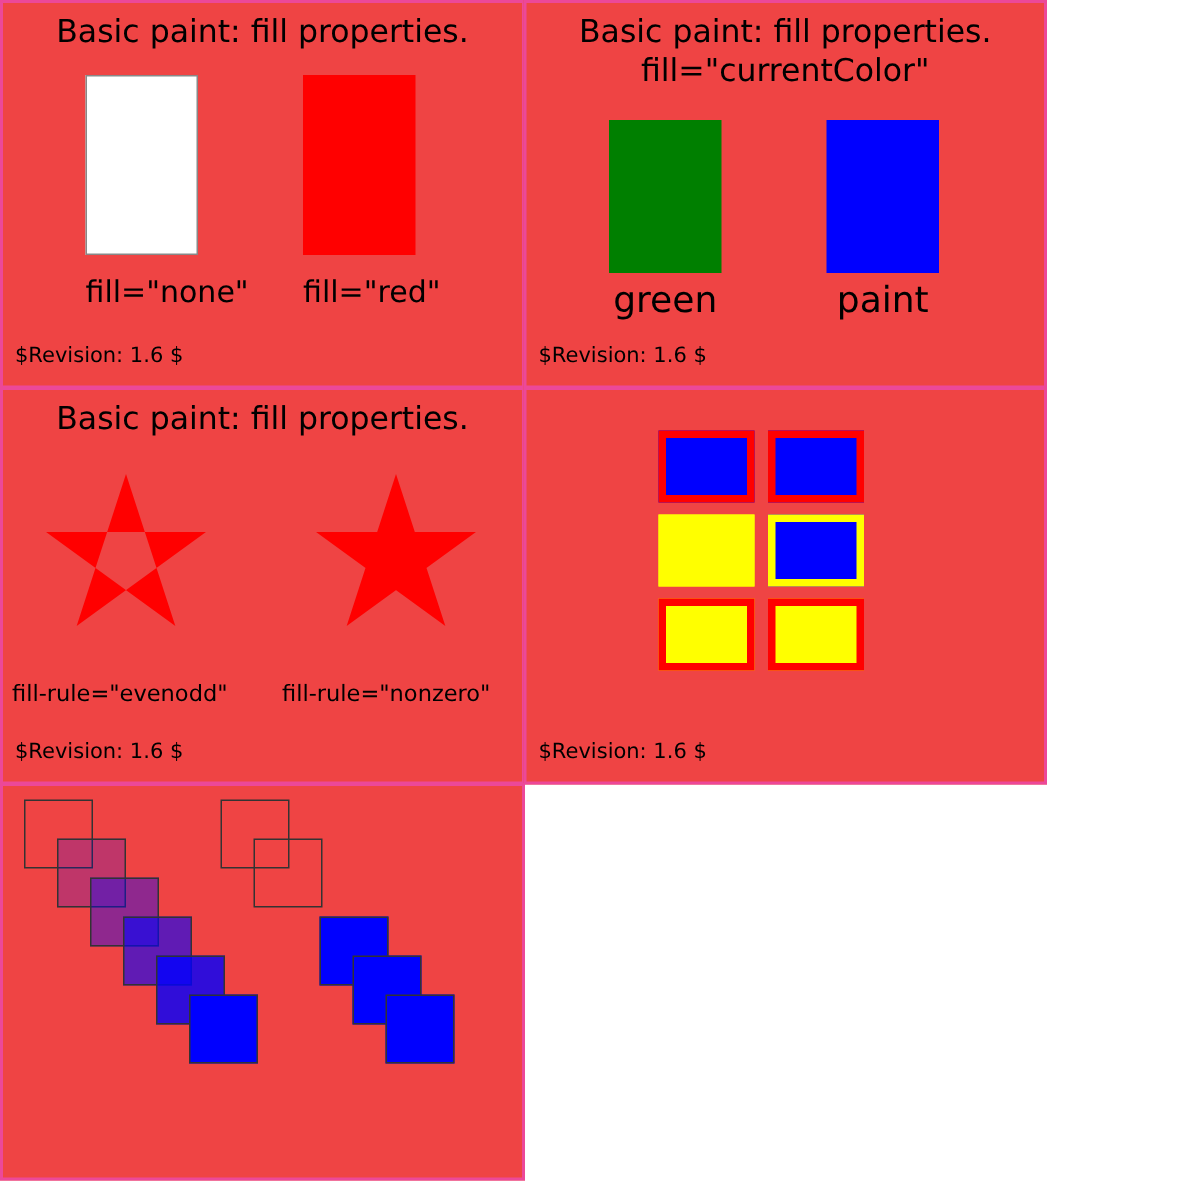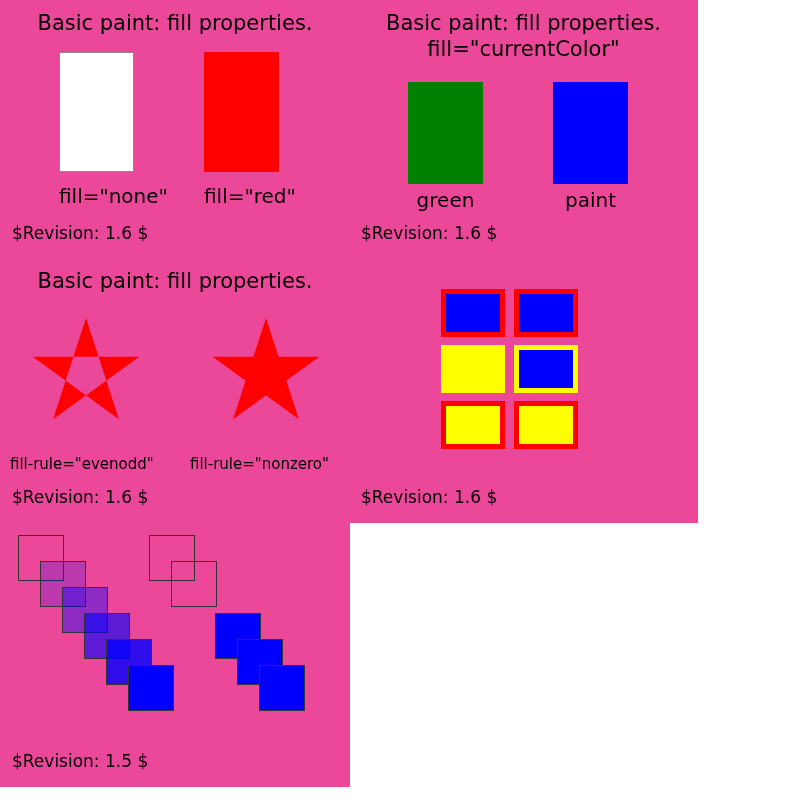--- a/index.html
+++ b/index.html
@@ -1,43 +1,43 @@
 <!DOCTYPE html>
 <html><head>
 <meta charset="utf-8">
 <style>
   * { margin: 0; padding: 0; box-sizing: border-box; }
   html, body { background: #ffffff; }
   body { font-family: "DejaVu Sans", "Liberation Sans", sans-serif; color: #000; }
 
   .canvas { position: relative; width: 800px; height: 800px; background: #fff; overflow: hidden; }
 
-  .cell { position: absolute; border: 4px solid #ec4899; background: #ec4899; }
+  .cell { position: absolute; border: 2px solid #ec4899; background: #ef4444; }
   #cell-fill-basic    { left: 0;     top: 0;     width: 350px; height: 259px; }
   #cell-current-color { left: 349px; top: 0;     width: 349px; height: 259px; }
   #cell-fill-rule     { left: 0;     top: 258px; width: 350px; height: 265px; }
   #cell-fill-stroke   { left: 349px; top: 258px; width: 349px; height: 265px; }
   #cell-fill-opacity  { left: 0;     top: 522px; width: 350px; height: 265px; }
 
   .title { font-size: 21px; font-weight: 400; text-align: center; margin-top: 6px; line-height: 26px; }
-  .revision { position: absolute; left: 8px; bottom: 12px; font-size: 17px; }
+  .revision { position: absolute; left: 8px; bottom: 12px; font-size: 14px; }
 
   
   #cell-fill-basic .rect { position: absolute; top: 48px; width: 75px; height: 120px; }
   #cell-fill-basic .rect-none { left: 55px; border: 1px solid #888; background: #fff; }
   #cell-fill-basic .rect-red  { left: 200px; }
   #cell-fill-basic .rect-label { position: absolute; top: 180px; font-size: 20px; }
   #cell-fill-basic .label-none { left: 55px; }
   #cell-fill-basic .label-red  { left: 200px; }
 
   
   #cell-current-color .rect { position: absolute; top: 78px; width: 75px; height: 102px; }
   #cell-current-color .rect-green { left: 55px; }
   #cell-current-color .rect-blue  { left: 200px; }
-  #cell-current-color .swatch-label { position: absolute; top: 184px; width: 75px; text-align: center; font-size: 20px; }
+  #cell-current-color .swatch-label { position: absolute; top: 184px; width: 75px; text-align: center; font-size: 24px; }
   #cell-current-color .swatch-label.green { left: 55px; }
   #cell-current-color .swatch-label.blue  { left: 200px; }
 
   
   #cell-fill-rule .star { position: absolute; top: 50px; }
   #cell-fill-rule .star-evenodd { left: 22px; }
   #cell-fill-rule .star-nonzero { left: 202px; }
   #cell-fill-rule .star-label { position: absolute; top: 193px; font-size: 15px; white-space: nowrap; }
   #cell-fill-rule .star-label.evenodd { left: 6px; }
   #cell-fill-rule .star-label.nonzero { left: 186px; }
@@ -114,16 +114,15 @@
         <div class="op-square" style="left: 88px; top: 104px; background-color: rgba(0, 0, 255, 0.8);"></div>
         <div class="op-square" style="left: 110px; top: 130px; background-color: rgb(0, 0, 255);"></div>
       </div>
     <div class="op-group g1">
         <div class="op-square" style="left: 0px; top: 0px; background-color: rgba(0, 0, 255, 0);"></div>
         <div class="op-square" style="left: 22px; top: 26px; background-color: rgba(0, 0, 255, 0);"></div>
         <div class="op-square" style="left: 66px; top: 78px; background-color: rgb(0, 0, 255);"></div>
         <div class="op-square" style="left: 88px; top: 104px; background-color: rgb(0, 0, 255);"></div>
         <div class="op-square" style="left: 110px; top: 130px; background-color: rgb(0, 0, 255);"></div>
       </div>
-    <div class="revision">$Revision: 1.5 $</div>
   </section>
 
 </div>
 
 </body></html>

